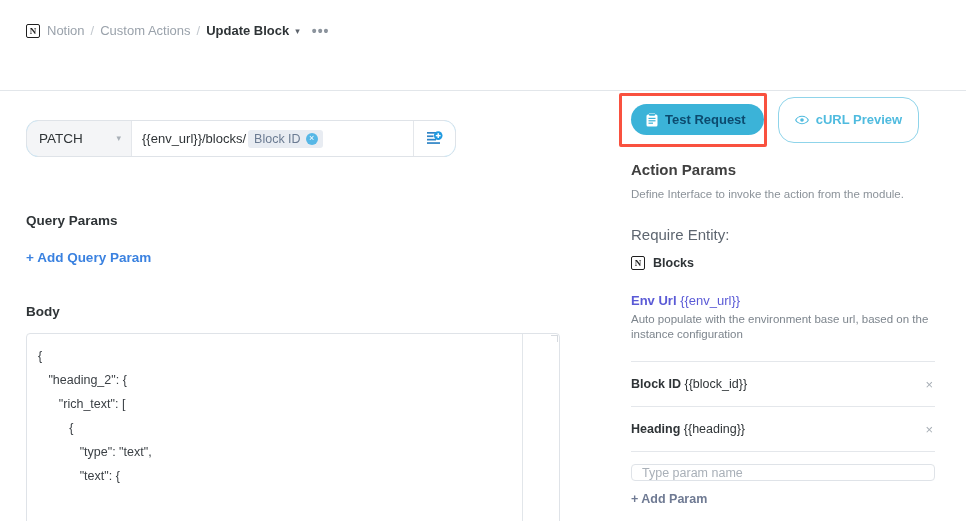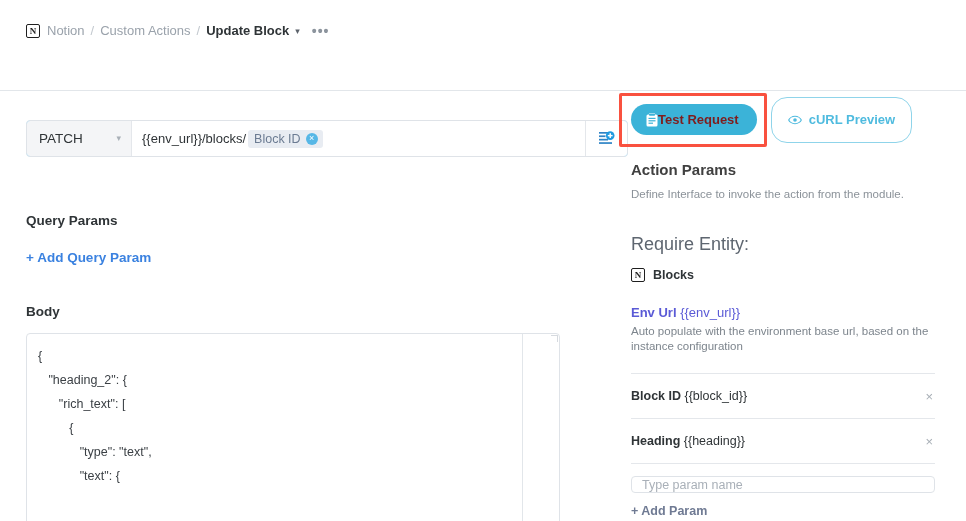--- a/index.html
+++ b/index.html
@@ -35,23 +35,23 @@
     position:absolute; left:26px; top:46px;
     font-size:27px; font-weight:400; color:#2f3437; letter-spacing:-0.2px;
   }
   .header-rule { position:absolute; left:0; top:90px; width:966px; height:1px; background:#e2e6ea; }
 
   
   .left-col { position:absolute; left:26px; top:104px; width:534px; }
   .sec-label { font-size:13.5px; font-weight:700; color:#2f3437; }
 
   .path-row {
-    margin-top:16px; width:602px; height:37px;
+    margin-top:16px; width:430px; height:37px;
     display:flex; align-items:stretch;
-    border:1px solid #dfe3e8; border-radius:4px; background:#7dd3fc; overflow:hidden;
+    border:1px solid #dfe3e8; border-radius:12px; background:#7dd3fc; overflow:hidden;
   }
   .method-select {
     width:105px; background:#f4f5f7; border-right:1px solid #e4e7eb;
     display:flex; align-items:center; justify-content:space-between;
     padding:0 10px 0 12px; font-size:13.5px; color:#2f3437; cursor:pointer;
   }
   .method-caret { color:#a9b0b8; font-size:9px; line-height:1; }
   .path-input {
     flex:1; display:flex; align-items:center; padding:0 10px;
     font-size:13px; color:#2f3437; gap:0px; background:#fff; cursor:text;
@@ -89,38 +89,38 @@
     padding:10px 0 0 11px; font-size:12.5px; line-height:24px;
     color:#3b4045; font-family:"Liberation Sans", sans-serif; white-space:pre;
   }
   .code-resize { position:absolute; right:1px; top:1px; width:7px; height:7px;
     border-top:1px solid #d6dadf; border-right:1px solid #d6dadf; }
 
   
   .right-col { position:absolute; left:631px; top:104px; width:304px; }
   .btn-row { display:flex; align-items:center; gap:14px; height:31px; }
   .btn-test {
-    display:inline-flex; align-items:center; 
-    background:#3bb3d8; color:#7f1d1d; border:none; border-radius:16px;
+    display:inline-flex; align-items:center; gap:7px;
+    background:#3bb3d8; color:#0c4a6e; border:none; border-radius:16px;
     height:31px; padding:0 18px 0 15px; font-size:13px; font-weight:700;
     font-family:"Liberation Sans", sans-serif; cursor:pointer;
   }
   .btn-curl {
     display:inline-flex; align-items:center; gap:7px;
     background:#fff; color:#4fbbdf; border:1px solid #8fd4ea; border-radius:16px;
     height:46px; padding:0 16px; font-size:13px; font-weight:700;
     font-family:"Liberation Sans", sans-serif; cursor:pointer;
   }
   .highlight-box {
     position:absolute; left:-12px; top:-11px; width:148px; height:54px;
     border:3px solid #f9513f; border-radius:2px; pointer-events:none;
   }
   .ap-title { margin-top:26px; font-size:15px; font-weight:700; color:#404040; }
   .ap-sub { margin-top:9px; font-size:11.5px; color:#8b9299; line-height:15px; }
-  .req-entity { margin-top:32px; font-size:18px; color:#5e6670; }
+  .req-entity { margin-top:24px; font-size:15px; color:#5e6670; }
   .entity-row { margin-top:13px; display:flex; align-items:center; gap:8px; }
   .entity-name { font-size:12.5px; font-weight:700; color:#2f3437; }
 
   .env-block { margin-top:23px; }
   .env-title { font-size:13px; font-weight:700; color:#5a5ad6; }
   .env-title .mono { font-weight:400; }
   .env-desc { margin-top:4px; font-size:11.5px; color:#7d858d; line-height:15px; }
 
   .divider { height:1px; background:#e4e7eb; }
   .param-row {

